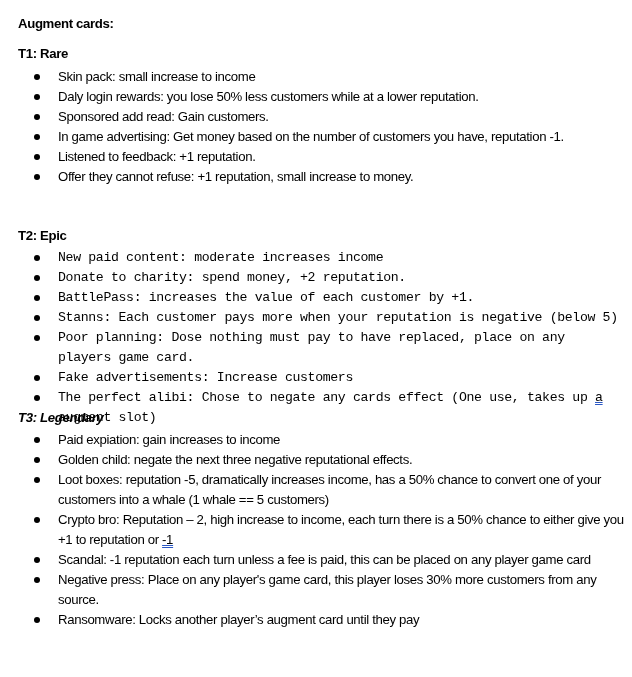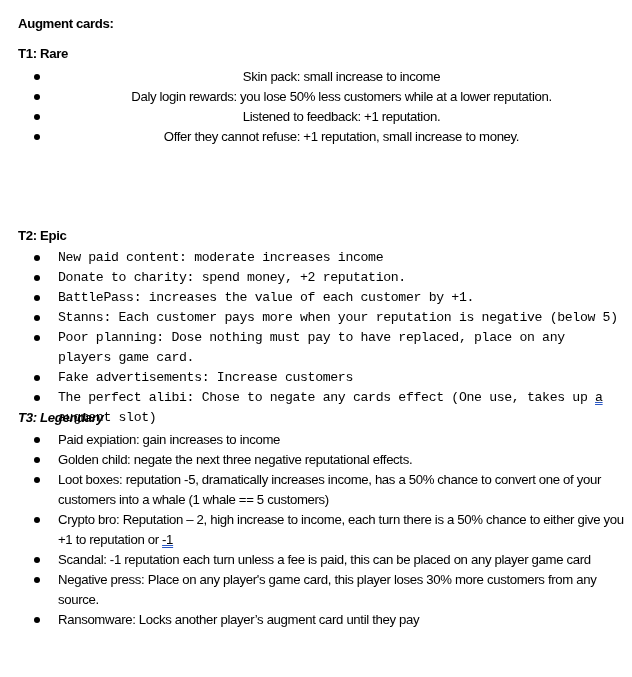--- a/index.html
+++ b/index.html
@@ -61,23 +61,25 @@
     }
   </style>
 </head>
 <body>
 
 <div class="doc">
 
   <div class="heading" style="top:8px;">Augment cards:</div>
 
   <div class="heading" style="top:38px;">T1: Rare</div>
-  <ul class="list" style="top:67px;text-align:center;">
+  <ul class="list" style="top:67px;">
     <li class="item"><span class="bullet"></span><span class="txt">Skin pack: small increase to income</span></li>
     <li class="item"><span class="bullet"></span><span class="txt">Daly login rewards: you lose 50% less customers while at a lower reputation.</span></li>
+    <li class="item"><span class="bullet"></span><span class="txt">Sponsored add read: Gain customers.</span></li>
+    <li class="item"><span class="bullet"></span><span class="txt">In game advertising: Get money based on the number of customers you have, reputation -1.</span></li>
     <li class="item"><span class="bullet"></span><span class="txt">Listened to feedback: +1 reputation.</span></li>
     <li class="item"><span class="bullet"></span><span class="txt">Offer they cannot refuse: +1 reputation, small increase to money.</span></li>
   </ul>
 
   <div class="heading" style="top:220px;">T2: Epic</div>
   <ul class="list" style="top:248px;font-family:Liberation Mono, monospace;">
     <li class="item"><span class="bullet"></span><span class="txt">New paid content: moderate increases income</span></li>
     <li class="item"><span class="bullet"></span><span class="txt">Donate to charity: spend money, +2 reputation.</span></li>
     <li class="item"><span class="bullet"></span><span class="txt">BattlePass: increases the value of each customer by +1.</span></li>
     <li class="item"><span class="bullet"></span><span class="txt">Stanns: Each customer pays more when your reputation is negative (below 5)</span></li>

